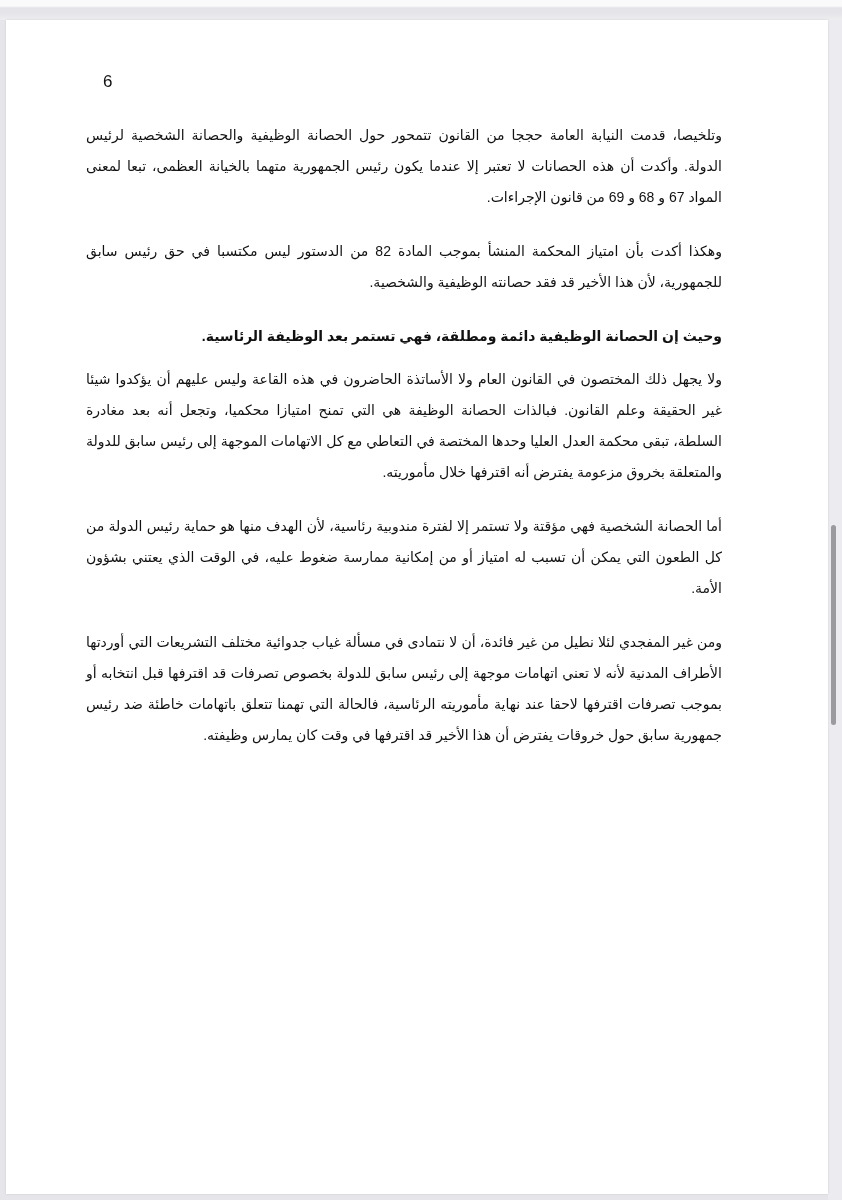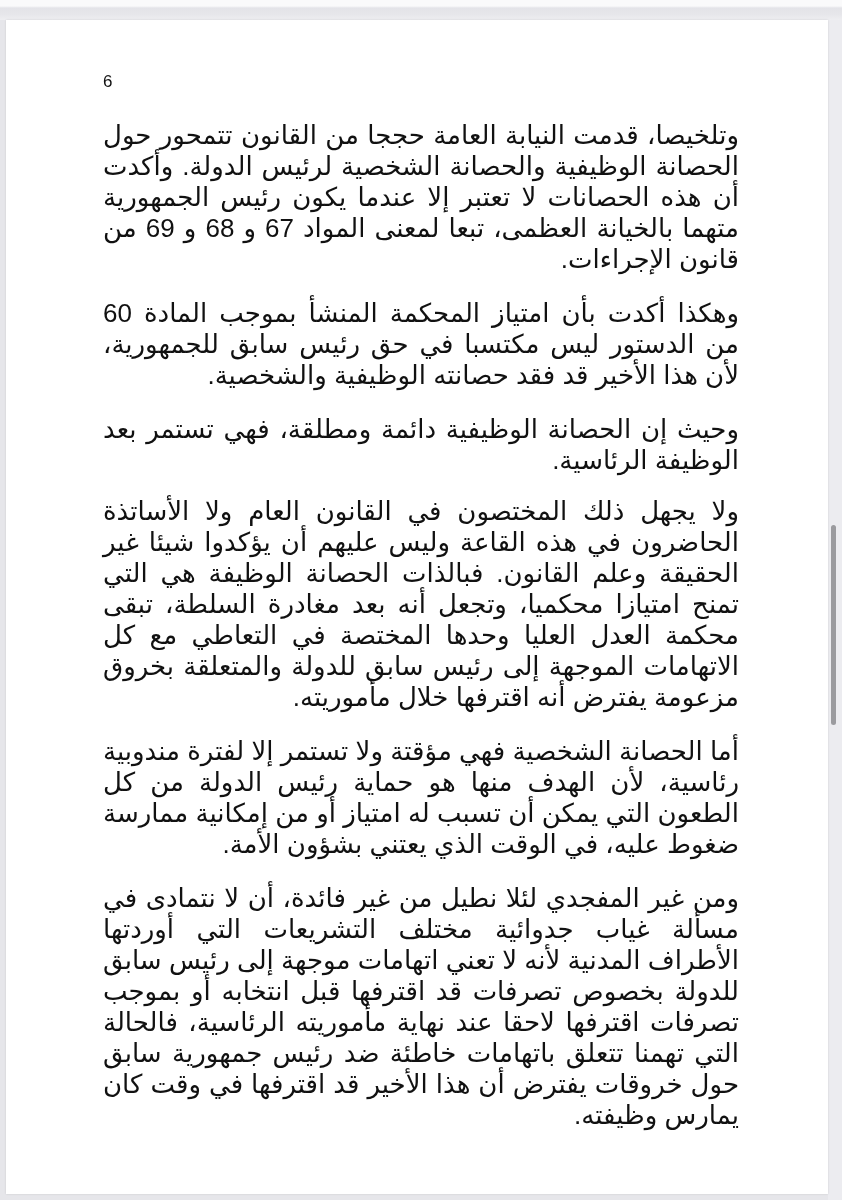--- a/index.html
+++ b/index.html
@@ -24,39 +24,39 @@
   }
   .scroll-thumb {
     position: absolute; left: 831px; top: 525px; width: 5px; height: 200px;
     background: #9b9b9f; border-radius: 3px;
   }
   .page-number {
     position: absolute; left: 103px; top: 72px;
     font-size: 17px; color: #111; font-family: "Liberation Sans", sans-serif;
   }
   .body-text {
-    position: absolute; left: 103px; top: 120px; width: 636px;
+    position: absolute; left: 86px; top: 120px; width: 636px;
     direction: rtl; text-align: justify; text-align-last: right;
     font-family: "Liberation Sans", "DejaVu Sans", sans-serif;
-    font-size: 26px; line-height: 31px; color: #111;
+    font-size: 14px; line-height: 31px; color: #111;
   }
   .para { margin: 0 0 23px 0; }
-  .para.tight { margin-bottom: 20px; }
+  .para.tight { margin-bottom: 12px; font-weight: bold; }
 </style>
 </head>
 <body>
 
 <div class="top-band"></div>
 <div class="right-gutter"></div>
 <div class="scroll-thumb"></div>
 
 <div class="page"></div>
 
 <div class="page-number">6</div>
 
 <div class="body-text">
   <p class="para">وتلخيصا، قدمت النيابة العامة حججا من القانون تتمحور حول الحصانة الوظيفية والحصانة الشخصية لرئيس الدولة. وأكدت أن هذه الحصانات لا تعتبر إلا عندما يكون رئيس الجمهورية متهما بالخيانة العظمى، تبعا لمعنى المواد 67 و 68 و 69 من قانون الإجراءات.</p>
-  <p class="para">وهكذا أكدت بأن امتياز المحكمة المنشأ بموجب المادة 60 من الدستور ليس مكتسبا في حق رئيس سابق للجمهورية، لأن هذا الأخير قد فقد حصانته الوظيفية والشخصية.</p>
+  <p class="para">وهكذا أكدت بأن امتياز المحكمة المنشأ بموجب المادة 82 من الدستور ليس مكتسبا في حق رئيس سابق للجمهورية، لأن هذا الأخير قد فقد حصانته الوظيفية والشخصية.</p>
   <p class="para tight">وحيث إن الحصانة الوظيفية دائمة ومطلقة، فهي تستمر بعد الوظيفة الرئاسية.</p>
   <p class="para">ولا يجهل ذلك المختصون في القانون العام ولا الأساتذة الحاضرون في هذه القاعة وليس عليهم أن يؤكدوا شيئا غير الحقيقة وعلم القانون. فبالذات الحصانة الوظيفة هي التي تمنح امتيازا محكميا، وتجعل أنه بعد مغادرة السلطة، تبقى محكمة العدل العليا وحدها المختصة في التعاطي مع كل الاتهامات الموجهة إلى رئيس سابق للدولة والمتعلقة بخروق مزعومة يفترض أنه اقترفها خلال مأموريته.</p>
   <p class="para">أما الحصانة الشخصية فهي مؤقتة ولا تستمر إلا لفترة مندوبية رئاسية، لأن الهدف منها هو حماية رئيس الدولة من كل الطعون التي يمكن أن تسبب له امتياز أو من إمكانية ممارسة ضغوط عليه، في الوقت الذي يعتني بشؤون الأمة.</p>
   <p class="para">ومن غير المفجدي لئلا نطيل من غير فائدة، أن لا نتمادى في مسألة غياب جدوائية مختلف التشريعات التي أوردتها الأطراف المدنية لأنه لا تعني اتهامات موجهة إلى رئيس سابق للدولة بخصوص تصرفات قد اقترفها قبل انتخابه أو بموجب تصرفات اقترفها لاحقا عند نهاية مأموريته الرئاسية، فالحالة التي تهمنا تتعلق باتهامات خاطئة ضد رئيس جمهورية سابق حول خروقات يفترض أن هذا الأخير قد اقترفها في وقت كان يمارس وظيفته.</p>
 </div>
 
 </body></html>

